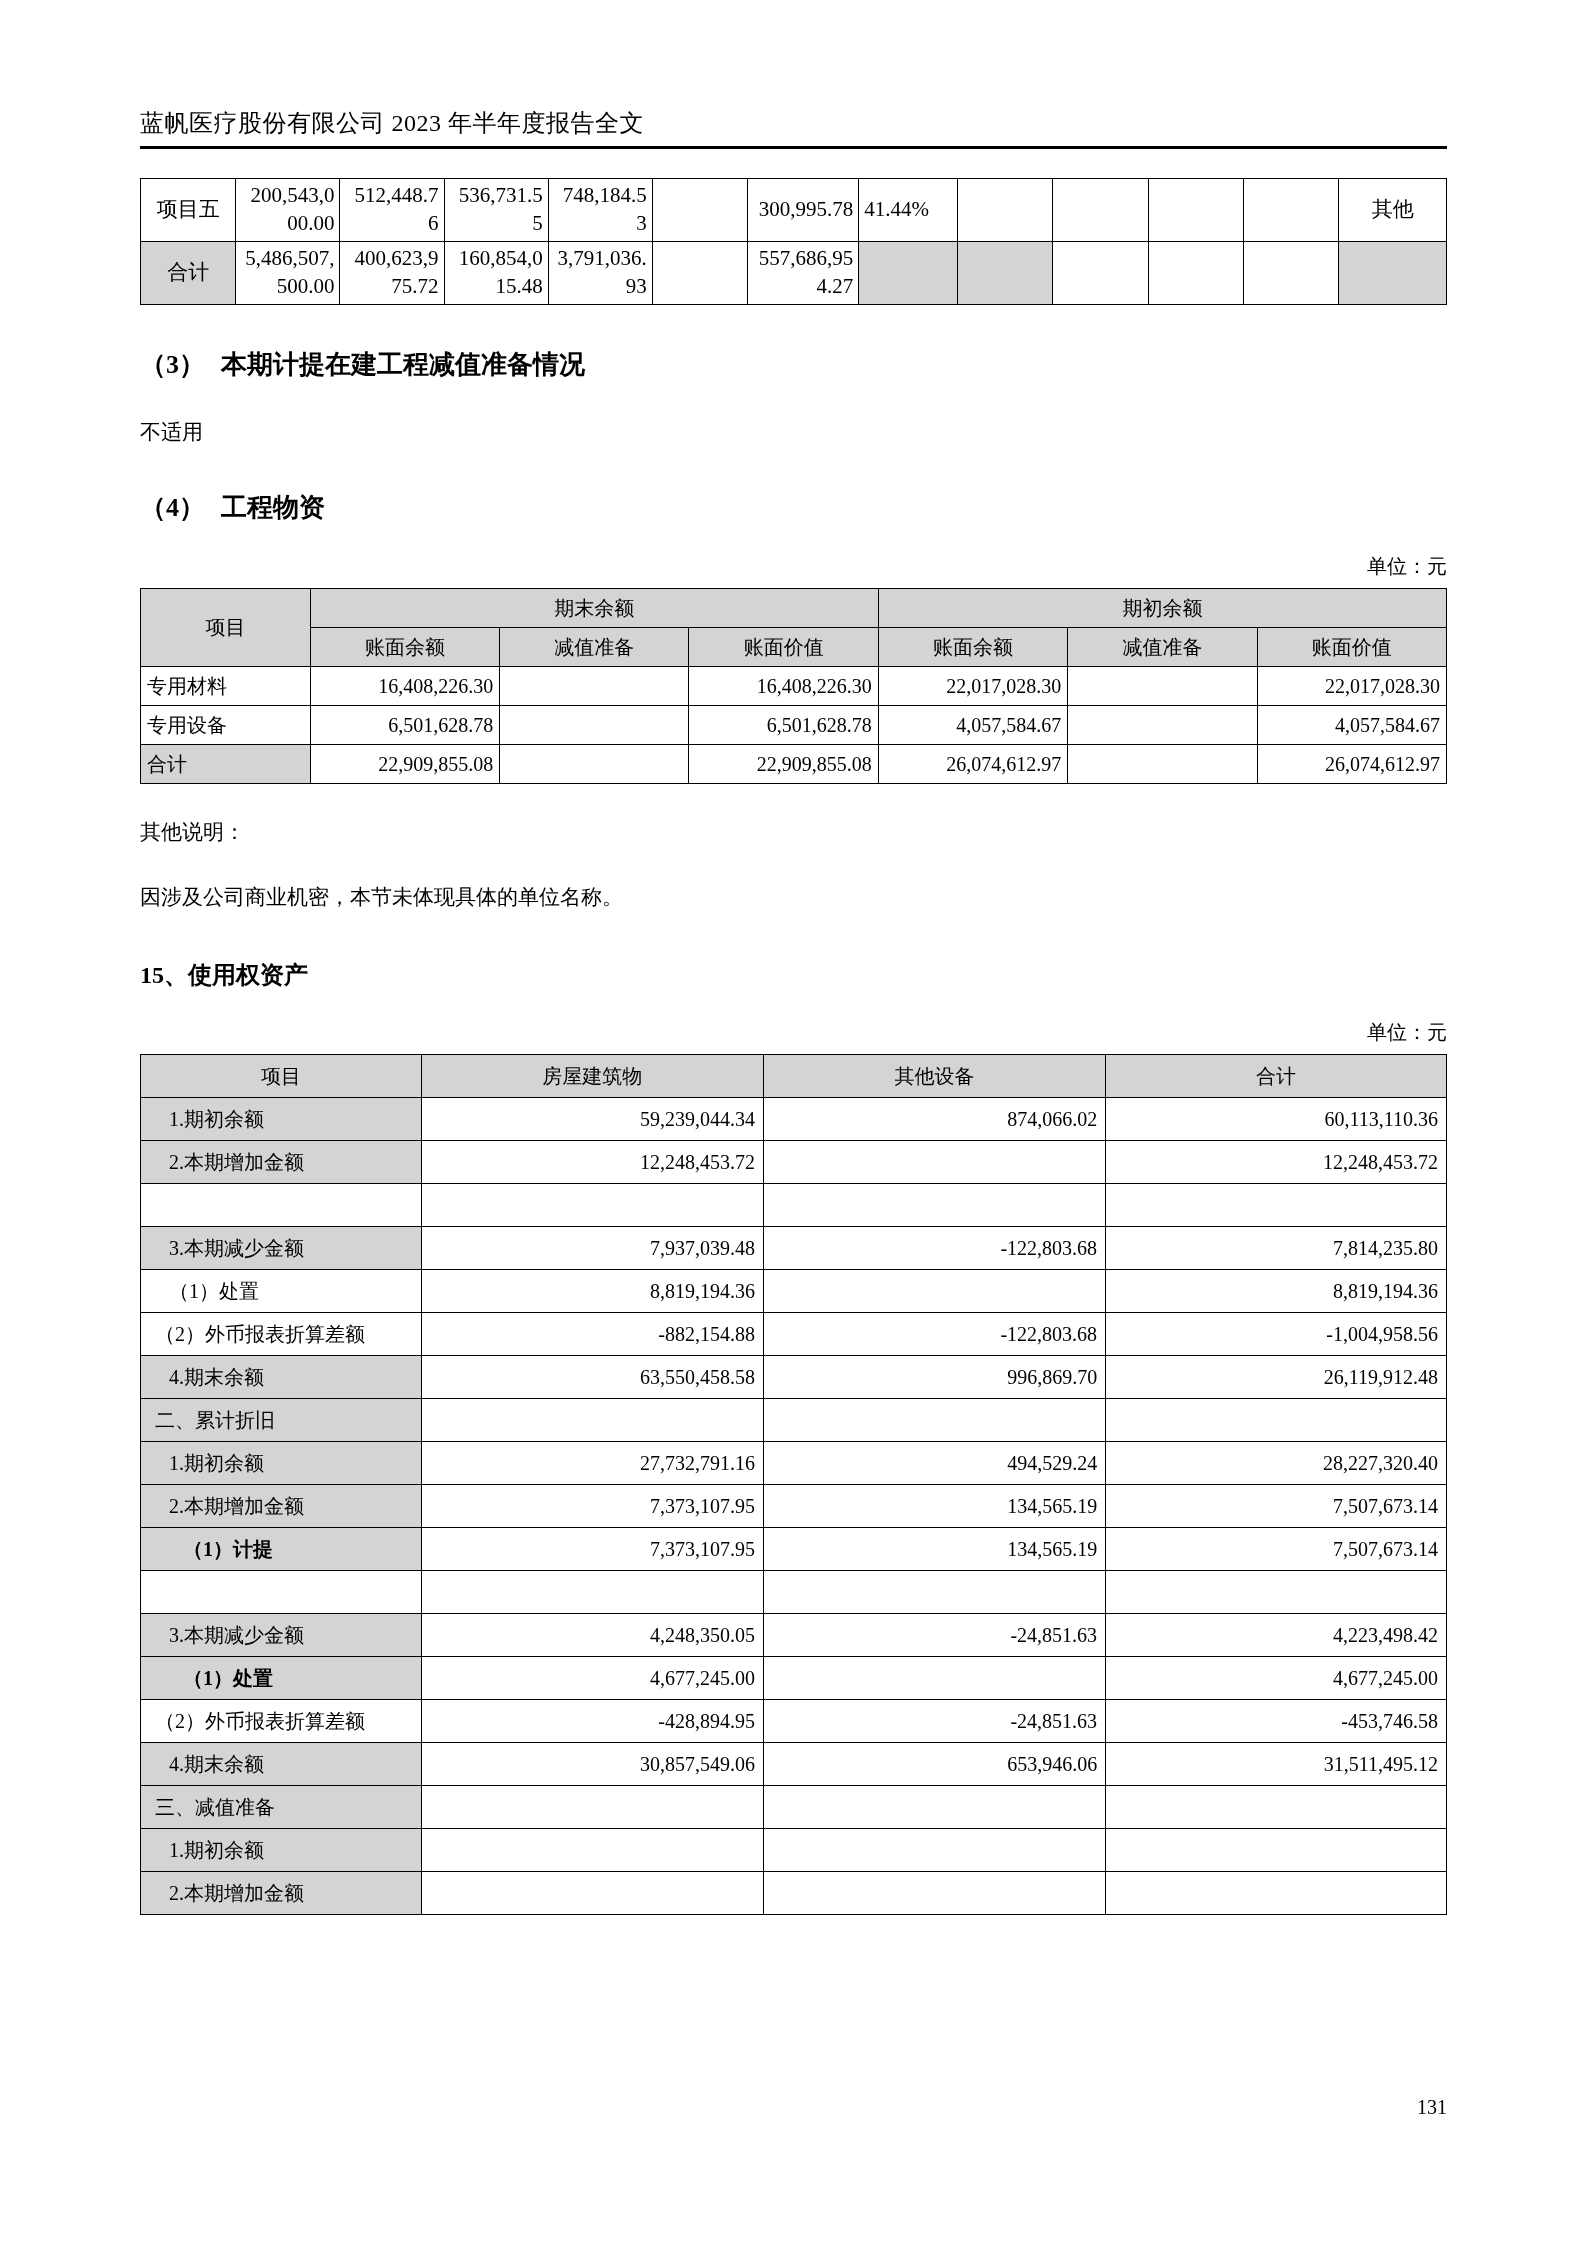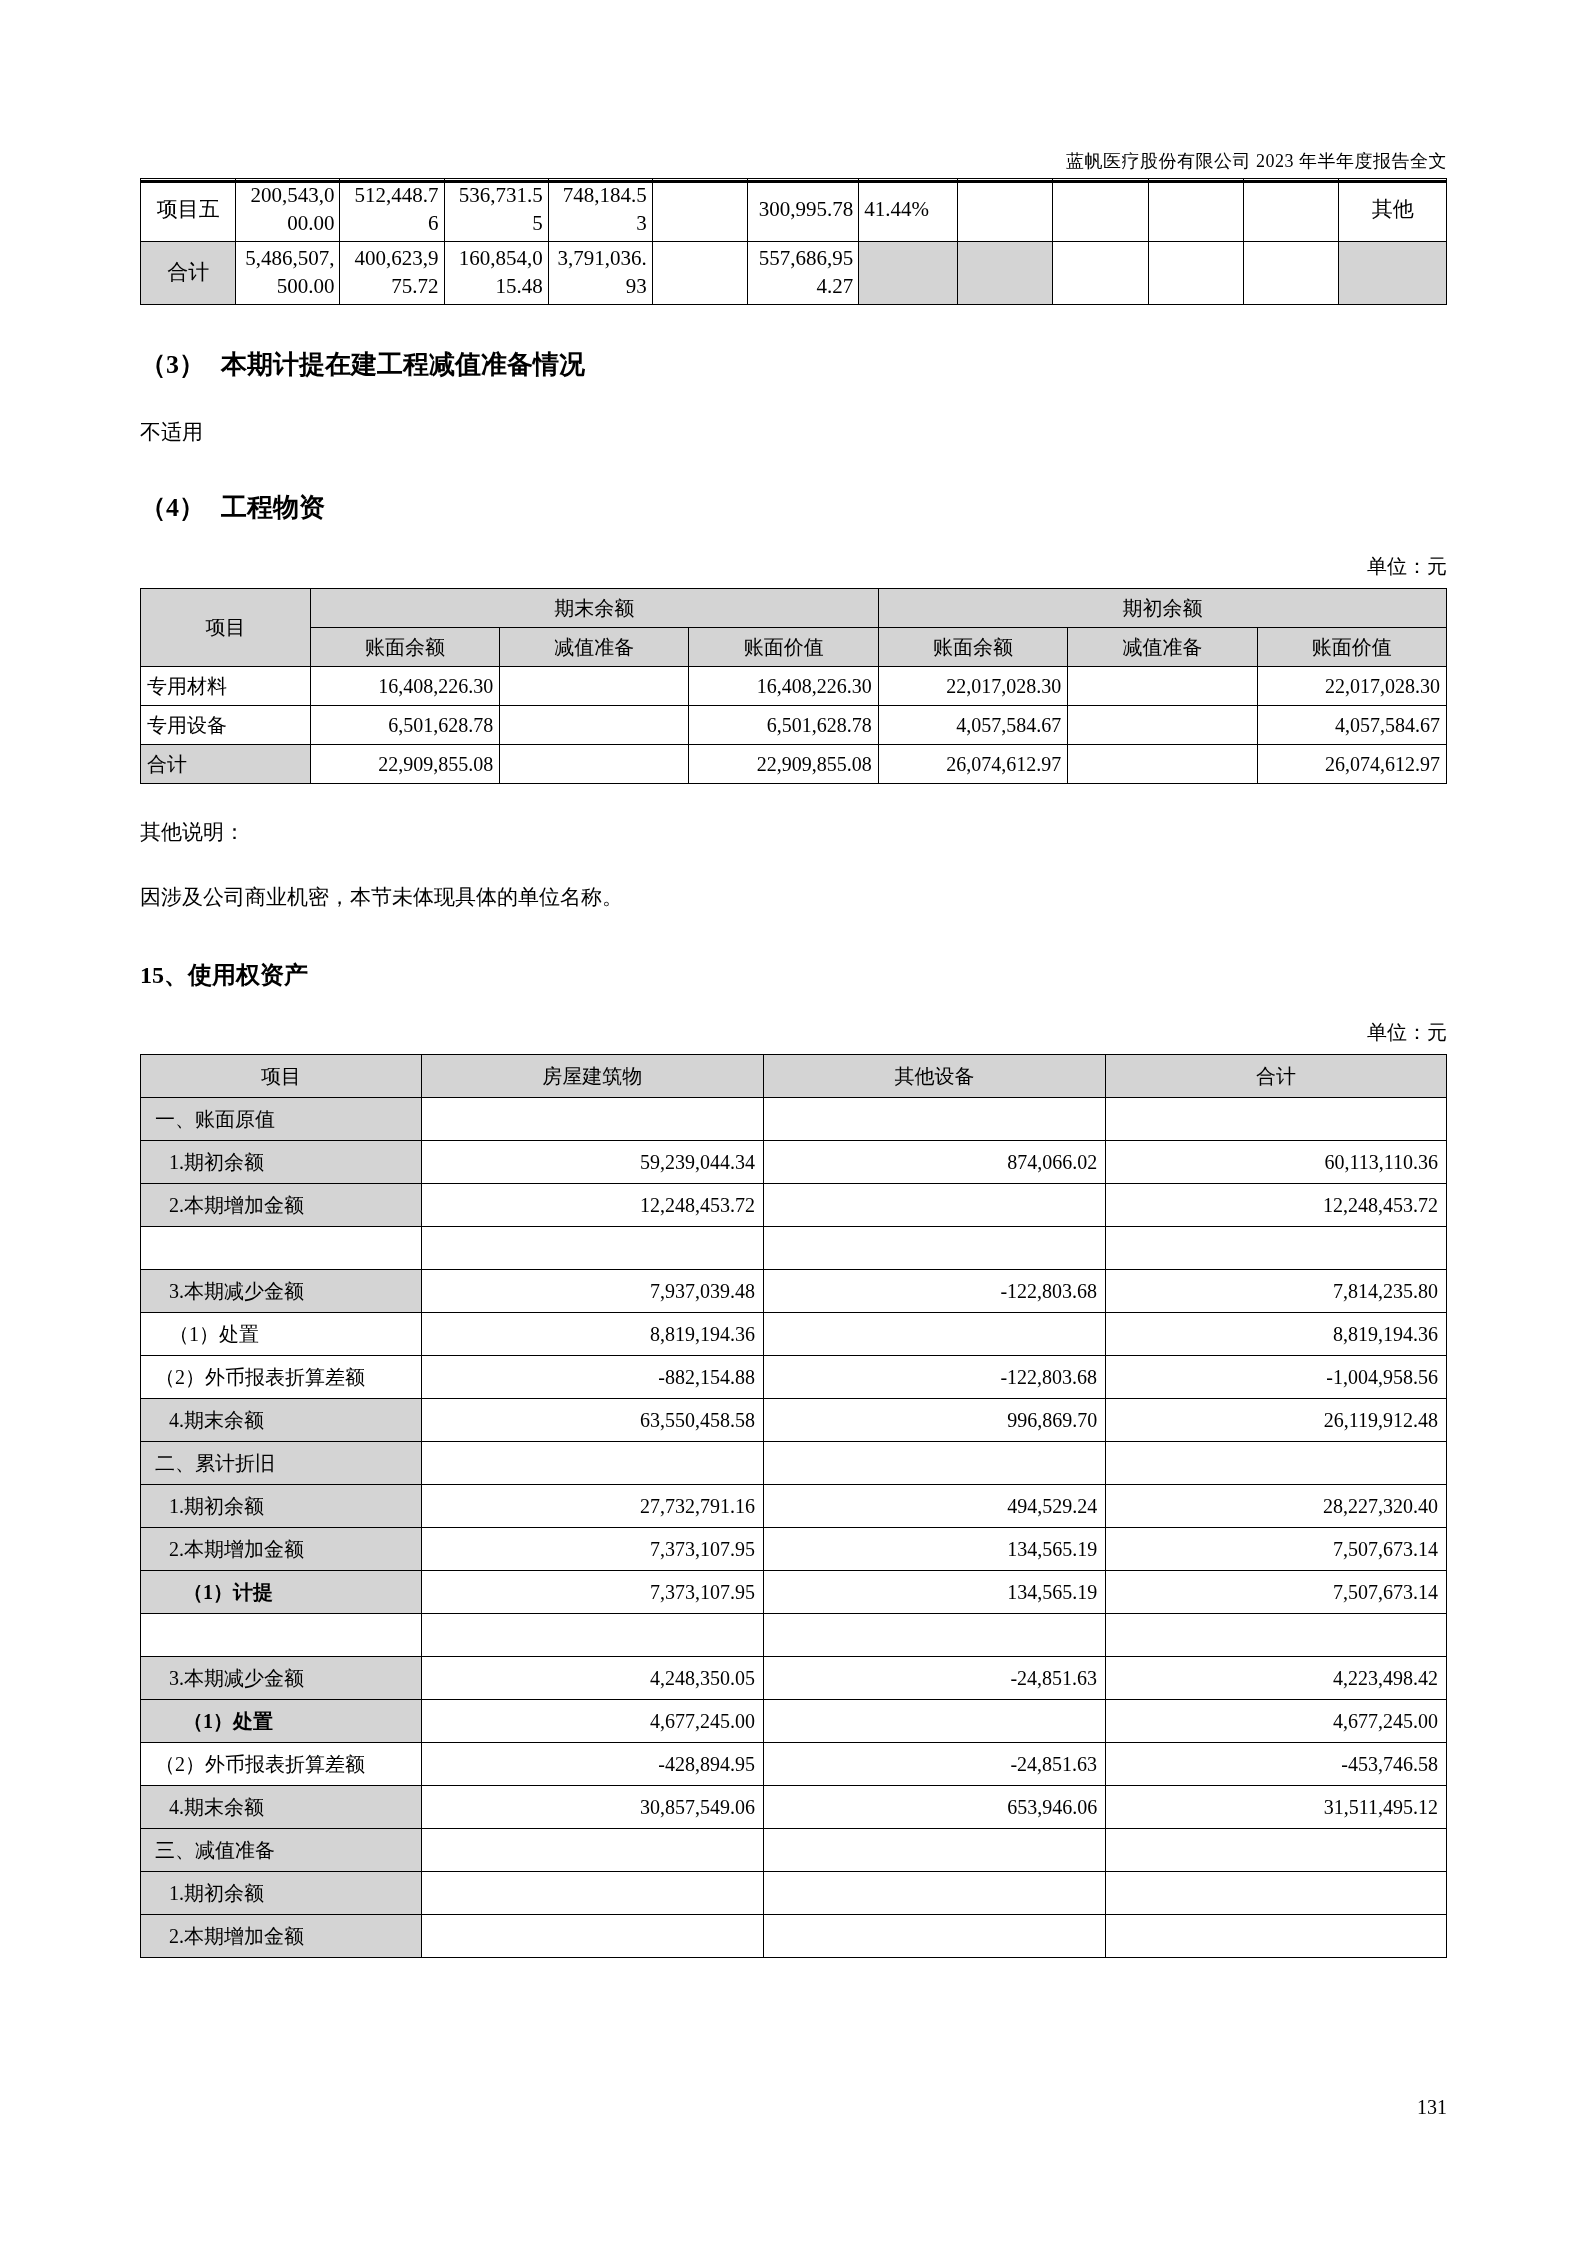--- a/index.html
+++ b/index.html
@@ -21,25 +21,23 @@
     overflow: hidden;
   }
   
   .header-zone {
     position: absolute;
     top: 108px;
     left: 140px;
     right: 140px;
   }
   .header-text {
-    text-align: right;
-    font-size: 18px;
+    font-size: 24px;
     line-height: 1.3;
     letter-spacing: 0.5px;
-    margin-top: 42px;
   }
   .header-rule {
     margin-top: 7px;
     border-top: 3px solid #000;
   }
   
   .content {
     position: absolute;
     top: 178px;
     left: 140px;
@@ -262,26 +260,20 @@
       <tbody id="rou-head">
         <tr>
           <td class="hd">项目</td>
           <td class="hd">房屋建筑物</td>
           <td class="hd">其他设备</td>
           <td class="hd">合计</td>
         </tr>
       </tbody>
       <tbody id="rou-body">
           <tr>
-            <td class="l rowlabel shaded">一、账面原值</td>
-            <td class="r"></td>
-            <td class="r"></td>
-            <td class="r"></td>
-          </tr>
-          <tr>
             <td class="l rowlabel-1 shaded">1.期初余额</td>
             <td class="r">59,239,044.34</td>
             <td class="r">874,066.02</td>
             <td class="r">60,113,110.36</td>
           </tr>
           <tr>
             <td class="l rowlabel-1 shaded">2.本期增加金额</td>
             <td class="r">12,248,453.72</td>
             <td class="r"></td>
             <td class="r">12,248,453.72</td>

